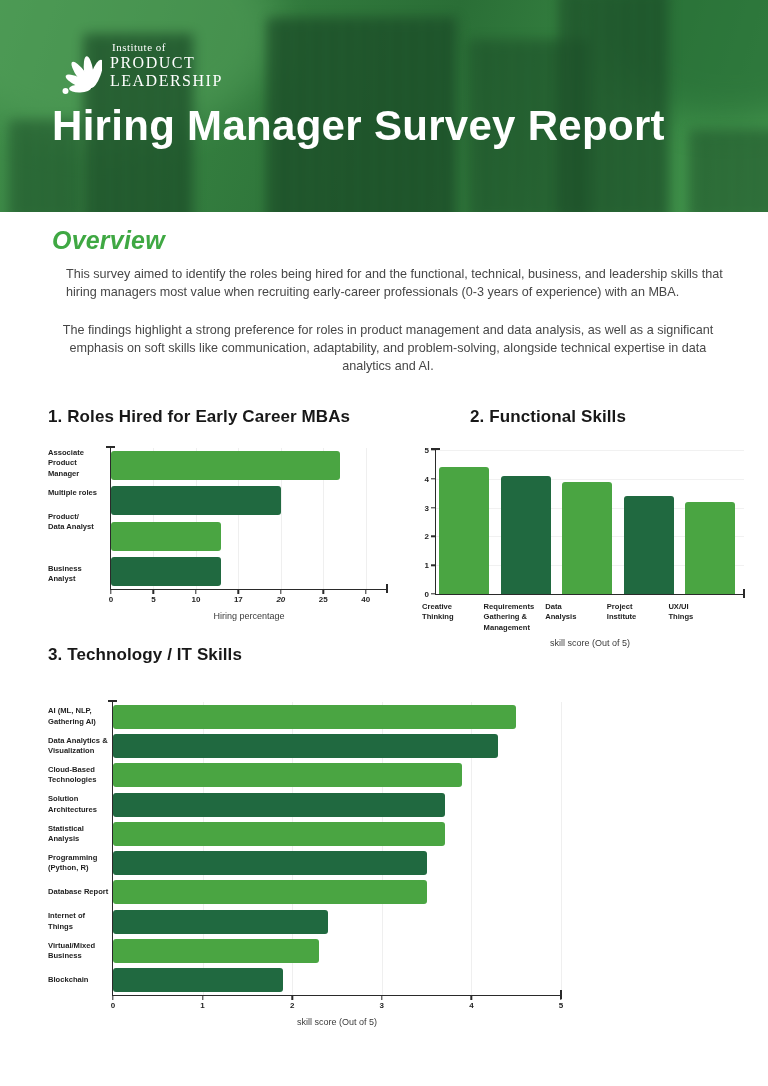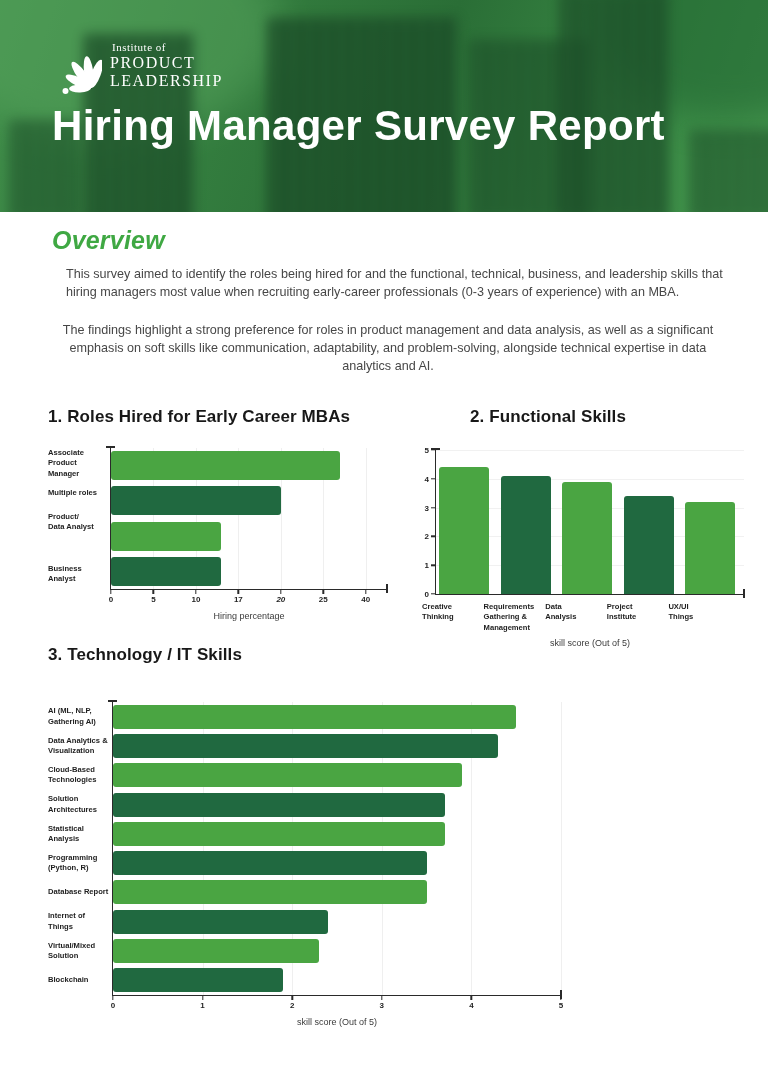--- a/index.html
+++ b/index.html
@@ -205,21 +205,21 @@
 Technologies</div>
           <div class="hc-label" style="height: 29.3px;">Solution
 Architectures</div>
           <div class="hc-label" style="height: 29.3px;">Statistical
 Analysis</div>
           <div class="hc-label" style="height: 29.3px;">Programming
 (Python, R)</div>
           <div class="hc-label" style="height: 29.3px;">Database Report</div>
           <div class="hc-label" style="height: 29.3px;">Internet of Things</div>
           <div class="hc-label" style="height: 29.3px;">Virtual/Mixed
-Solution</div>
+Business</div>
           <div class="hc-label" style="height: 29.3px;">Blockchain</div>
         </div>
         <div class="hc-plot" style="width: 448px; height: 293px;">
           <div class="vgrid" style="left: 20%;"></div>
           <div class="vgrid" style="left: 40%;"></div>
           <div class="vgrid" style="left: 60%;"></div>
           <div class="vgrid" style="left: 80%;"></div>
           <div class="vgrid" style="left: 100%;"></div>
           <div class="hbar" style="top: 2.65px; height: 24px; width: 90%; background: rgb(74, 165, 66);"></div>
           <div class="hbar" style="top: 31.95px; height: 24px; width: 86%; background: rgb(32, 105, 64);"></div>

